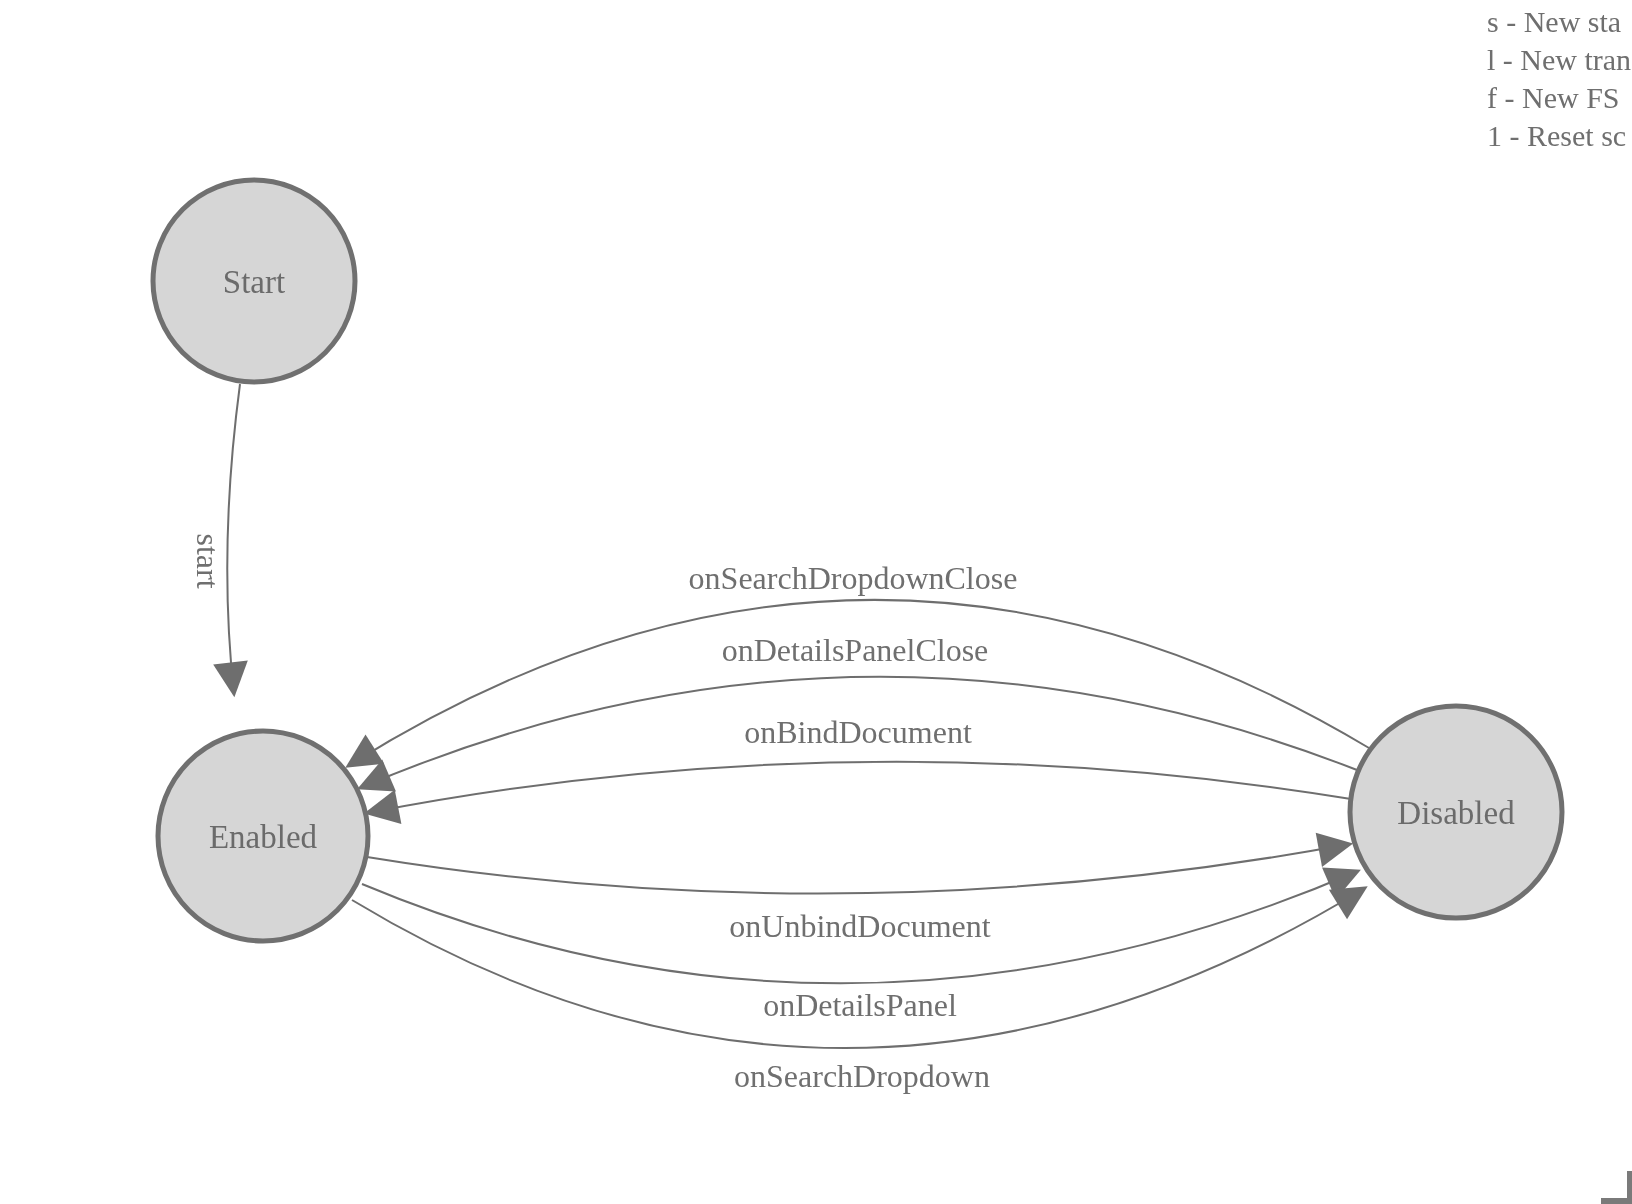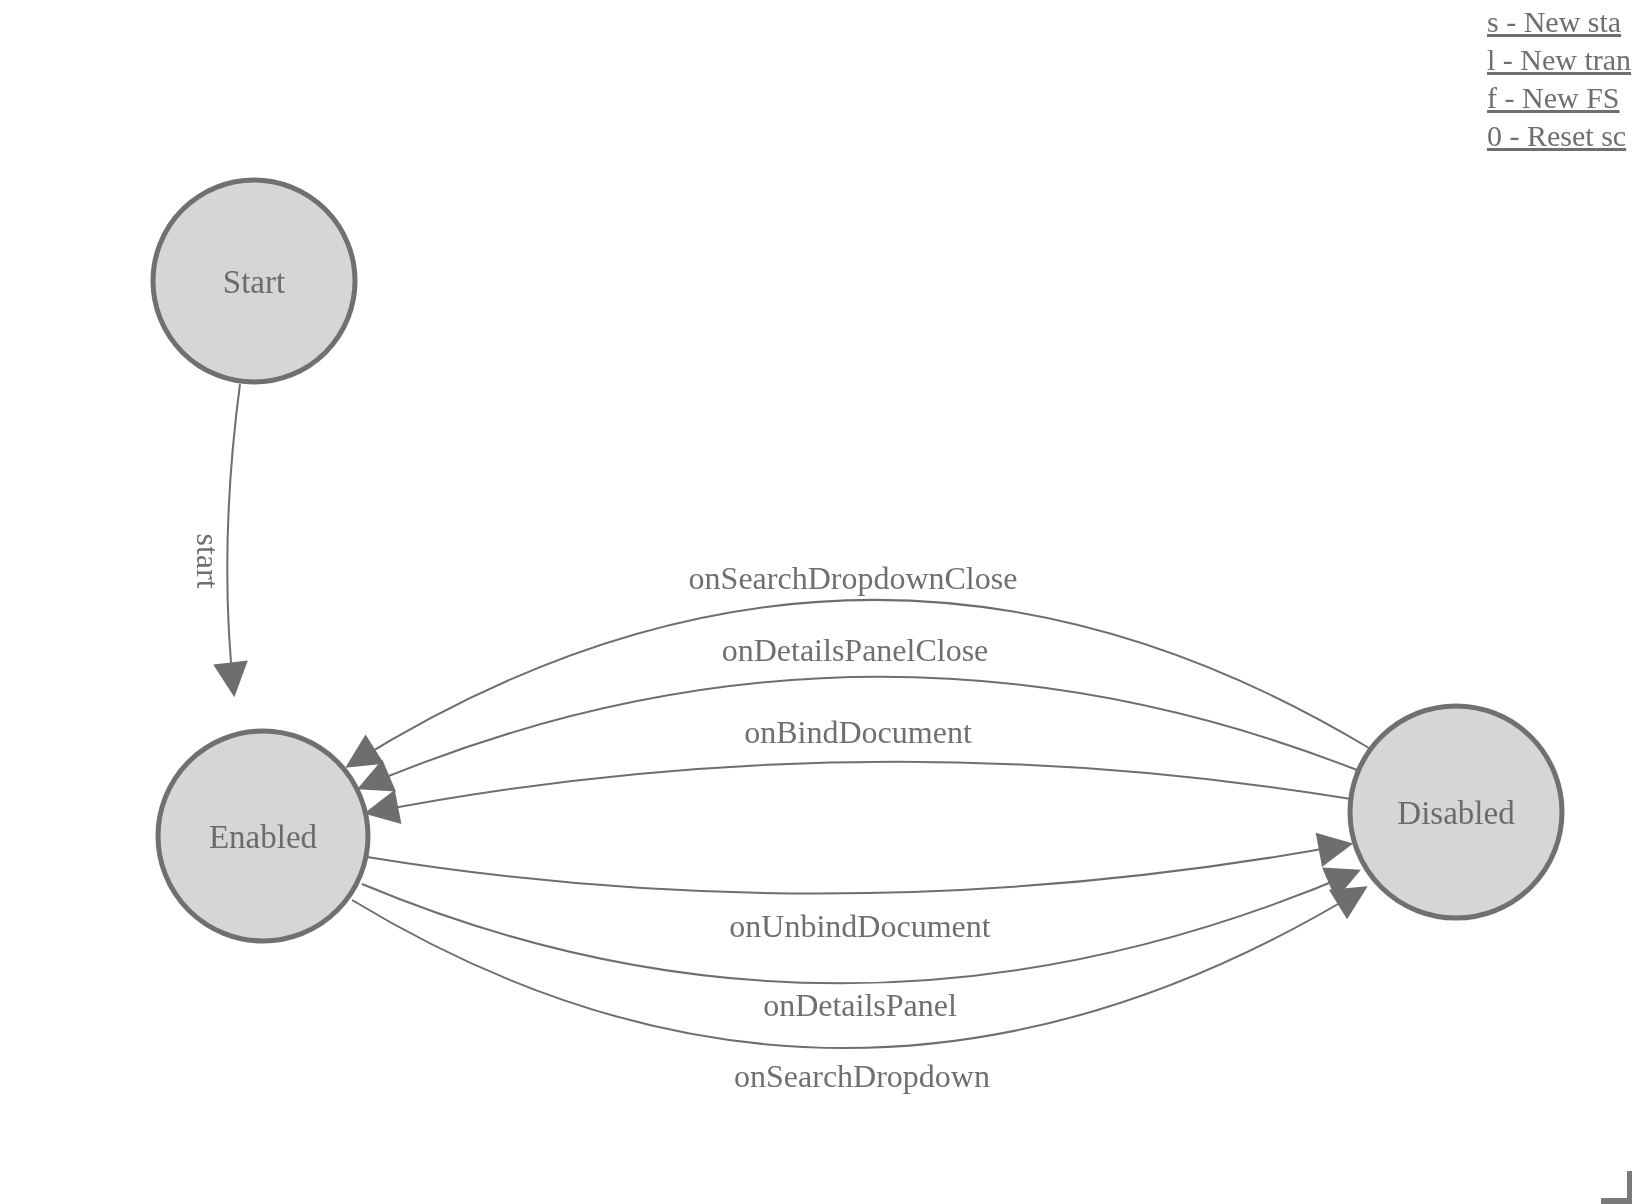--- a/index.html
+++ b/index.html
@@ -20,21 +20,20 @@
   }
   .edge-label {
     fill: #6f6f6f; font-size: 32px; text-anchor: middle;
     font-family: "Liberation Serif", "DejaVu Serif", serif;
   }
 
   #legend {
     position: absolute; left: 1487px; top: 3px;
     font-size: 30px; line-height: 38px; color: #6f6f6f;
     white-space: nowrap;
-    text-decoration: underline;
   }
 
   .corner-mark { position: absolute; background: #7a7a7a; }
   #corner-v { left: 1627px; top: 1171px; width: 5px;  height: 33px; }
   #corner-h { left: 1601px; top: 1198px; width: 31px; height: 6px;  }
 </style>
 </head>
 <body>
 
 <div id="stage">
@@ -94,19 +93,19 @@
     <g>
       <circle class="node" cx="1456" cy="812" r="106"></circle>
       <text class="node-label" x="1456" y="824">Disabled</text>
     </g>
   </svg>
 
   <div id="legend">
     <div>s - New sta</div>
     <div>l - New tran</div>
     <div>f - New FS</div>
-    <div>0 - Reset sc</div>
+    <div>1 - Reset sc</div>
   </div>
 
   <div id="corner-v" class="corner-mark"></div>
   <div id="corner-h" class="corner-mark"></div>
 
 </div>
 
 </body></html>

